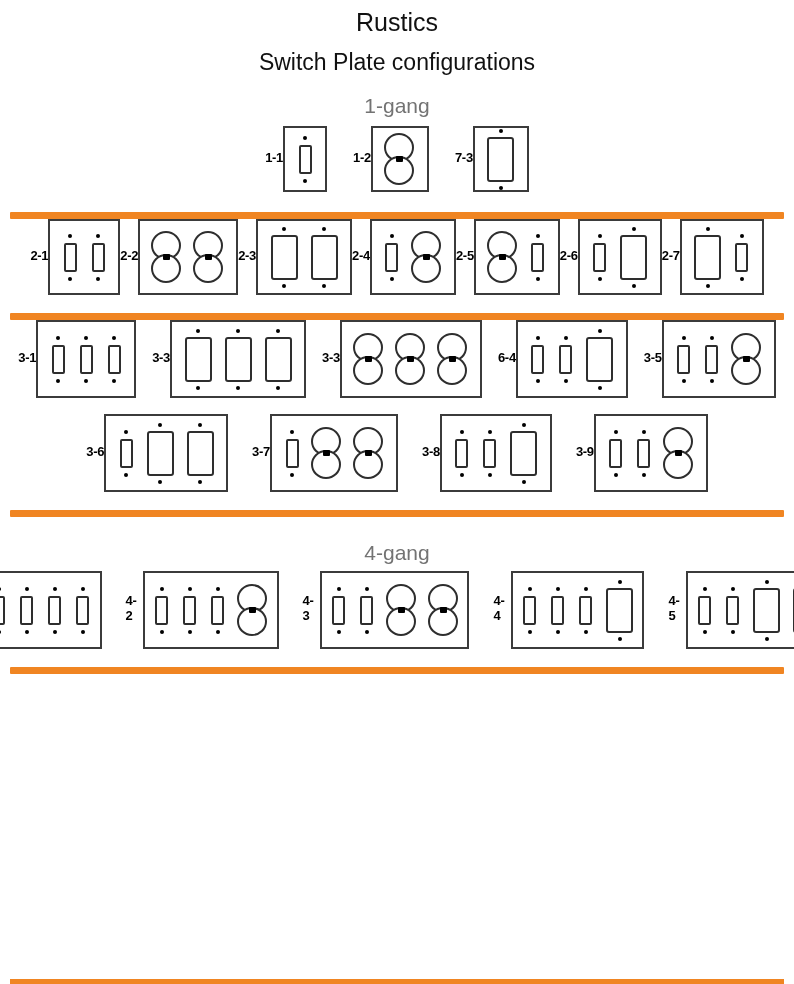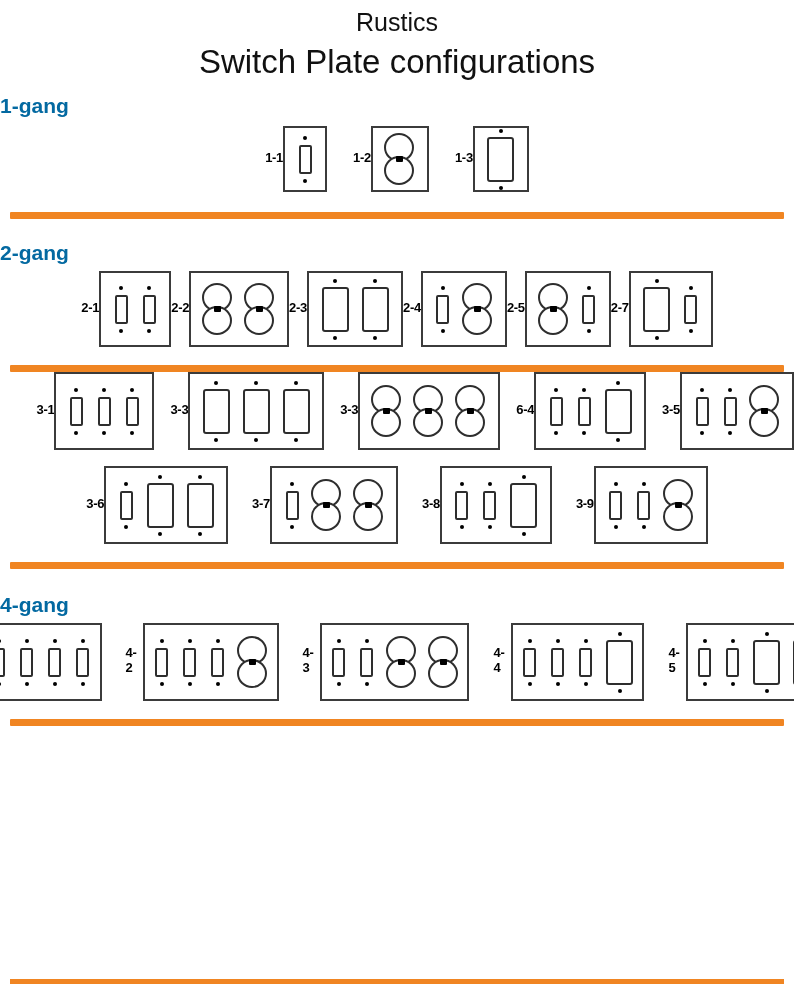--- a/index.html
+++ b/index.html
@@ -22,28 +22,29 @@
     text-align: center;
     padding-top: 2px;
   }
   .title-line {
     font-size: 25px;
     line-height: 40px;
     font-weight: 400;
     letter-spacing: 0px;
     color: #111;
   }
-  .title-line.l2 { font-size: 33px; }
+  .title-line.l2 { font-size: 23px; }
 
   
   .section-header {
+    text-align: center;
     font-size: 21px;
     line-height: 24px;
-    font-weight: 700;
-    color: #0369a1;
+    font-weight: 400;
+    color: #737373;
   }
   .divider {
     height: 7px;
     background: #F08522;
     border-radius: 1px;
     margin: 0 10px;
   }
 
   
   .plate-row {
@@ -184,34 +185,33 @@
             <div class="slot" style="width: 42px;">
               <div class="dev-outlet">
                 <div class="recep top"></div>
                 <div class="recep bot"></div>
                 <div class="waist"></div>
               </div>
             </div>
           </div>
         </div>
         <div class="plate-cell">
-          <div class="plate-label">1-3</div>
+          <div class="plate-label">7-3</div>
           <div class="plate" style="height: 62px; width: 52px;">
             <div class="slot" style="width: 40px;">
               <div class="screw"></div>
               <div class="dev-rocker"></div>
               <div class="screw"></div>
             </div>
           </div>
         </div>
       </div>
       <div class="divider" style="margin-top: 20px;"></div>
     </div>
     <div>
-      <div class="section-header" style="margin-top: 22px; margin-bottom: 6px;">2-gang</div>
       <div class="plate-row" style="">
         <div class="plate-cell">
           <div class="plate-label">2-1</div>
           <div class="plate" style="height: 72px; width: 68px;">
             <div class="slot" style="width: 28px;">
               <div class="screw"></div>
               <div class="dev-toggle"></div>
               <div class="screw"></div>
             </div>
             <div class="slot" style="width: 28px;">
@@ -278,20 +278,35 @@
             <div class="slot" style="width: 42px;">
               <div class="dev-outlet">
                 <div class="recep top"></div>
                 <div class="recep bot"></div>
                 <div class="waist"></div>
               </div>
             </div>
             <div class="slot" style="width: 28px;">
               <div class="screw"></div>
               <div class="dev-toggle"></div>
+              <div class="screw"></div>
+            </div>
+          </div>
+        </div>
+        <div class="plate-cell">
+          <div class="plate-label">2-6</div>
+          <div class="plate" style="height: 72px; width: 80px;">
+            <div class="slot" style="width: 28px;">
+              <div class="screw"></div>
+              <div class="dev-toggle"></div>
+              <div class="screw"></div>
+            </div>
+            <div class="slot" style="width: 40px;">
+              <div class="screw"></div>
+              <div class="dev-rocker"></div>
               <div class="screw"></div>
             </div>
           </div>
         </div>
         <div class="plate-cell">
           <div class="plate-label">2-7</div>
           <div class="plate" style="height: 72px; width: 80px;">
             <div class="slot" style="width: 40px;">
               <div class="screw"></div>
               <div class="dev-rocker"></div>
@@ -301,21 +316,21 @@
               <div class="screw"></div>
               <div class="dev-toggle"></div>
               <div class="screw"></div>
             </div>
           </div>
         </div>
       </div>
       <div class="divider" style="margin-top: 18px;"></div>
     </div>
     <div>
-      <div class="plate-row" style="gap: 16px; justify-content: flex-end;">
+      <div class="plate-row" style="gap: 16px;">
         <div class="plate-cell">
           <div class="plate-label">3-1</div>
           <div class="plate" style="height: 74px; width: 96px;">
             <div class="slot" style="width: 28px;">
               <div class="screw"></div>
               <div class="dev-toggle"></div>
               <div class="screw"></div>
             </div>
             <div class="slot" style="width: 28px;">
               <div class="screw"></div>

